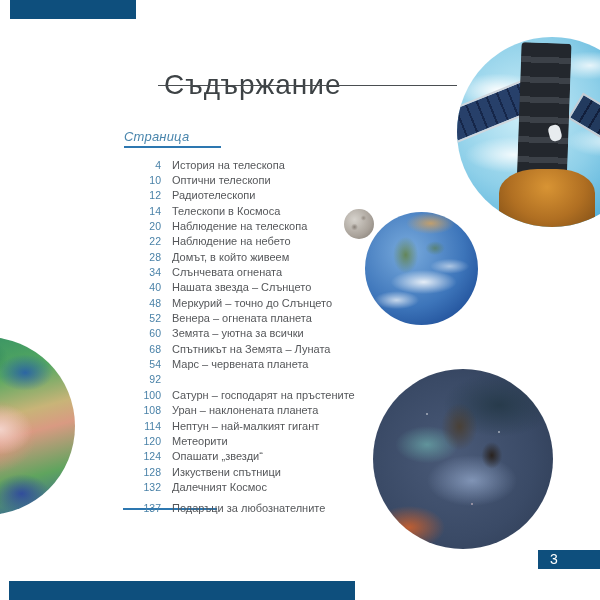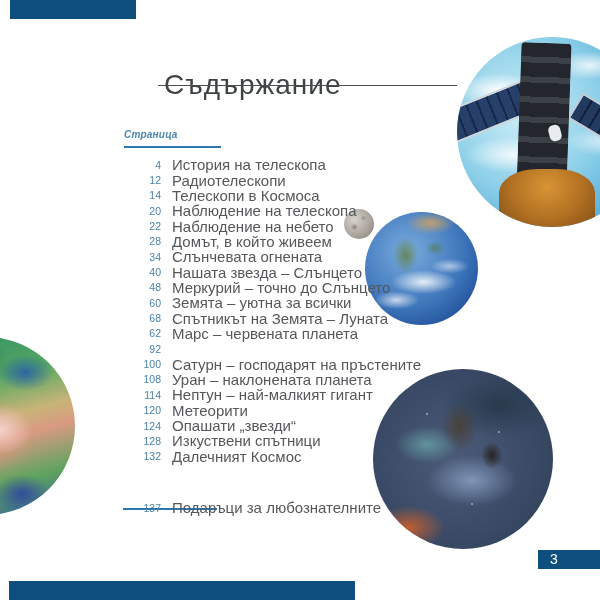--- a/index.html
+++ b/index.html
@@ -16,31 +16,31 @@
     background:#0e4f7d;color:#ffffff;font-size:14px;font-weight:300;
     line-height:19px;padding-left:12px;box-sizing:border-box;
   }
   
   .title{
     position:absolute;left:164px;top:50px;font-size:28px;font-weight:300;
     color:#3d4245;letter-spacing:1px;
   }
   .title-rule{position:absolute;left:158px;top:85px;width:299px;height:1px;background:#4a4e51;}
   .col-label{
-    position:absolute;left:124px;top:129px;font-size:10px;font-style:italic;
-    color:#4a86ad;letter-spacing:.2px;font-weight:bold;
+    position:absolute;left:124px;top:129px;font-size:13px;font-style:italic;
+    color:#4a86ad;letter-spacing:.2px;
   }
   .col-rule{position:absolute;left:124px;top:146px;width:97px;height:2px;background:#2d77b0;}
   
   .toc{position:absolute;left:123px;top:157px;width:290px;}
   .row{display:flex;align-items:center;height:15.35px;}
   .num{
     width:38px;text-align:right;font-size:10.5px;color:#4a82a8;flex:none;
   }
-  .lbl{margin-left:11px;font-size:15px;color:#55575a;white-space:nowrap;}
+  .lbl{margin-left:11px;font-size:11px;color:#55575a;white-space:nowrap;}
   .toc-divider{position:absolute;left:123px;top:508px;width:94px;height:2px;background:#2d77b0;}
   .toc-bonus{position:absolute;left:123px;top:500px;width:290px;}
   
   .circle{position:absolute;border-radius:50%;overflow:hidden;}
   .hubble{
     left:457px;top:37px;width:190px;height:190px;
     background:
       radial-gradient(ellipse 60px 24px at 22% 28%, rgba(255,255,255,.95), rgba(255,255,255,0) 70%),
       radial-gradient(ellipse 70px 26px at 30% 62%, rgba(255,255,255,.85), rgba(255,255,255,0) 70%),
       radial-gradient(ellipse 50px 20px at 70% 15%, rgba(255,255,255,.8), rgba(255,255,255,0) 70%),
@@ -138,20 +138,24 @@
 <div class="circle earth"></div>
 <div class="circle venus"></div>
 <div class="circle nebula"></div>
 
 <div class="toc">
   <div class="row">
       <span class="num">4</span>
       <span class="lbl">История на телескопа</span>
     </div>
   <div class="row">
+      <span class="num">10</span>
+      <span class="lbl">Оптични телескопи</span>
+    </div>
+  <div class="row">
       <span class="num">12</span>
       <span class="lbl">Радиотелескопи</span>
     </div>
   <div class="row">
       <span class="num">14</span>
       <span class="lbl">Телескопи в Космоса</span>
     </div>
   <div class="row">
       <span class="num">20</span>
       <span class="lbl">Наблюдение на телескопа</span>
@@ -170,29 +174,33 @@
     </div>
   <div class="row">
       <span class="num">40</span>
       <span class="lbl">Нашата звезда – Слънцето</span>
     </div>
   <div class="row">
       <span class="num">48</span>
       <span class="lbl">Меркурий – точно до Слънцето</span>
     </div>
   <div class="row">
+      <span class="num">52</span>
+      <span class="lbl">Венера – огнената планета</span>
+    </div>
+  <div class="row">
       <span class="num">60</span>
       <span class="lbl">Земята – уютна за всички</span>
     </div>
   <div class="row">
       <span class="num">68</span>
       <span class="lbl">Спътникът на Земята – Луната</span>
     </div>
   <div class="row">
-      <span class="num">62</span>
+      <span class="num">54</span>
       <span class="lbl">Марс – червената планета</span>
     </div>
   <div class="row">
       <span class="num">92</span>
     </div>
   <div class="row">
       <span class="num">100</span>
       <span class="lbl">Сатурн – господарят на пръстените</span>
     </div>
   <div class="row">

